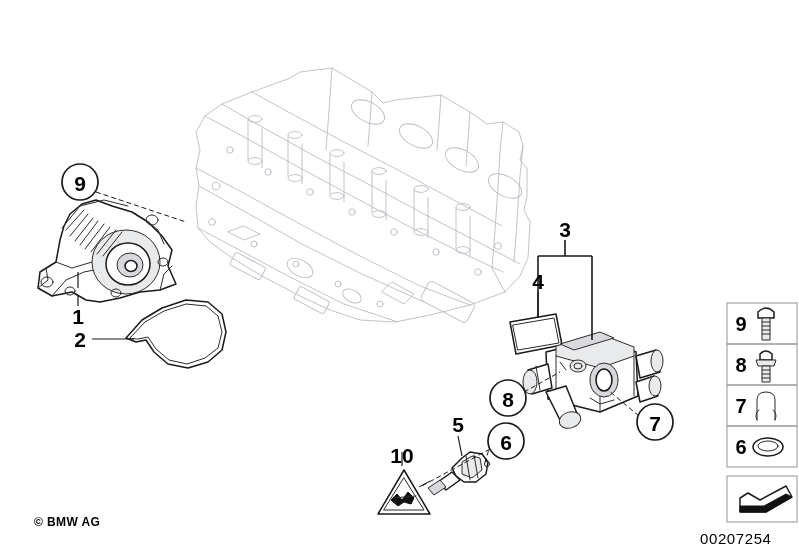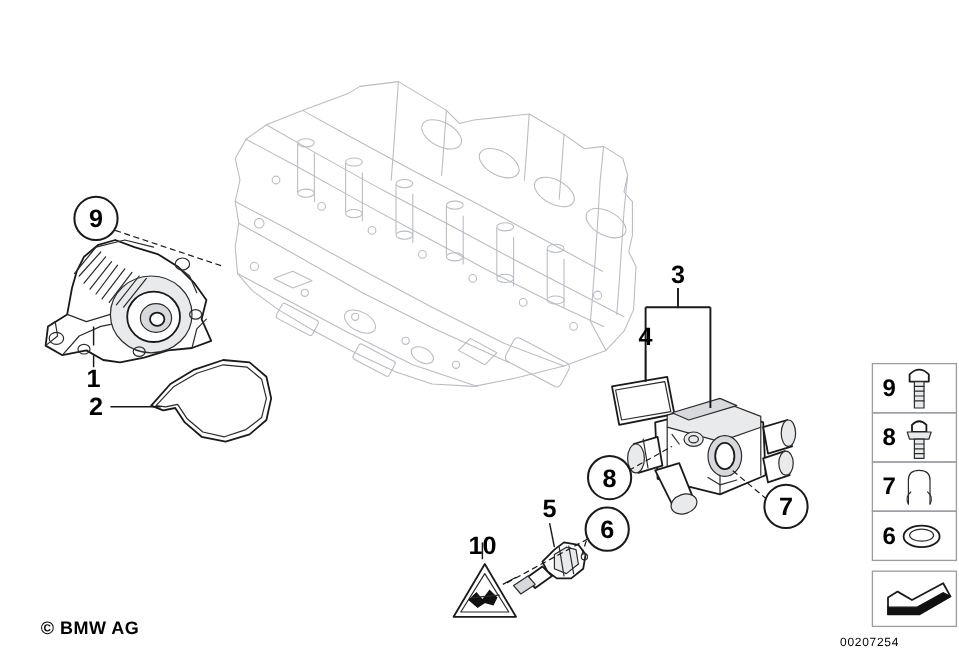--- a/index.html
+++ b/index.html
@@ -15,23 +15,23 @@
   .dark{fill:#111;stroke:#111;stroke-width:1;}
   .leader{fill:none;stroke:#1a1a1a;stroke-width:1.2;}
   .leaderthin{fill:none;stroke:#1a1a1a;stroke-width:1.0;}
   .bracket{fill:none;stroke:#1a1a1a;stroke-width:1.6;}
   .bub{fill:#ffffff;stroke:#1a1a1a;stroke-width:1.7;}
   .celbox{fill:none;stroke:#9a9da4;stroke-width:1.1;}
   .numlg{font-family:"Liberation Sans",sans-serif;font-weight:bold;font-size:21px;
        text-anchor:middle;dominant-baseline:central;fill:#000;}
   .legnum{font-family:"Liberation Sans",sans-serif;font-weight:bold;font-size:20px;
        text-anchor:middle;dominant-baseline:central;fill:#000;}
-  #copy{position:absolute;left:34px;top:515px;font-size:15px;font-weight:bold;
+  #copy{position:absolute;left:34px;top:515px;font-size:12px;font-weight:bold;
         letter-spacing:0.4px;white-space:nowrap;}
-  #partno{position:absolute;left:700px;top:530px;font-size:10px;letter-spacing:0.6px;}
+  #partno{position:absolute;left:700px;top:530px;font-size:15px;letter-spacing:0.6px;}
 </style>
 </head>
 <body>
 
 <div id="stage">
 
   <svg class="layer">
     <g class="ghost">
       <path d="M290 78 L300 72 L332 68 L372 92 L383 103 L395 100 L441 95 L470 112
                L487 124 L503 122 L519 132 L523 146 L520 160 L527 168

